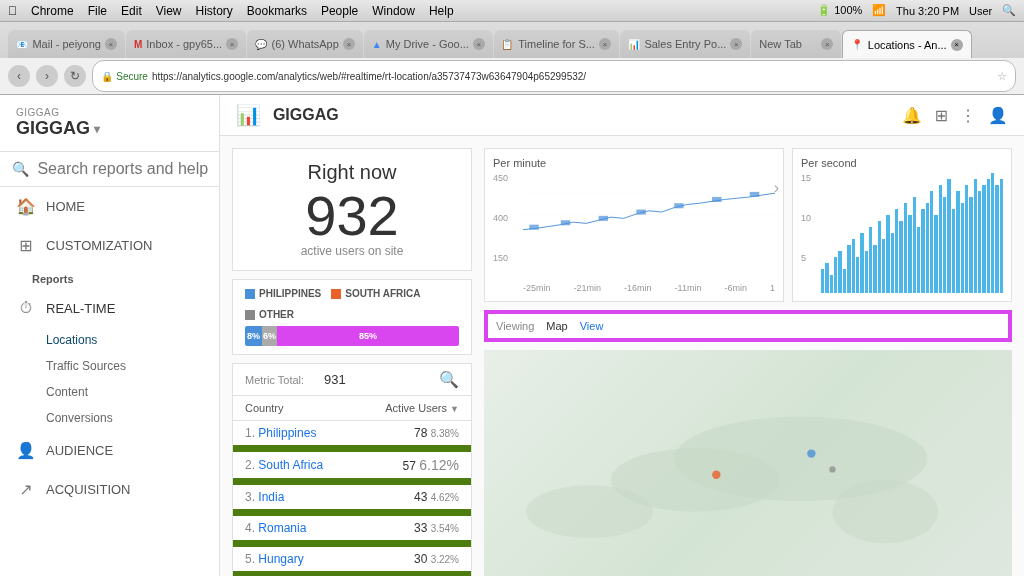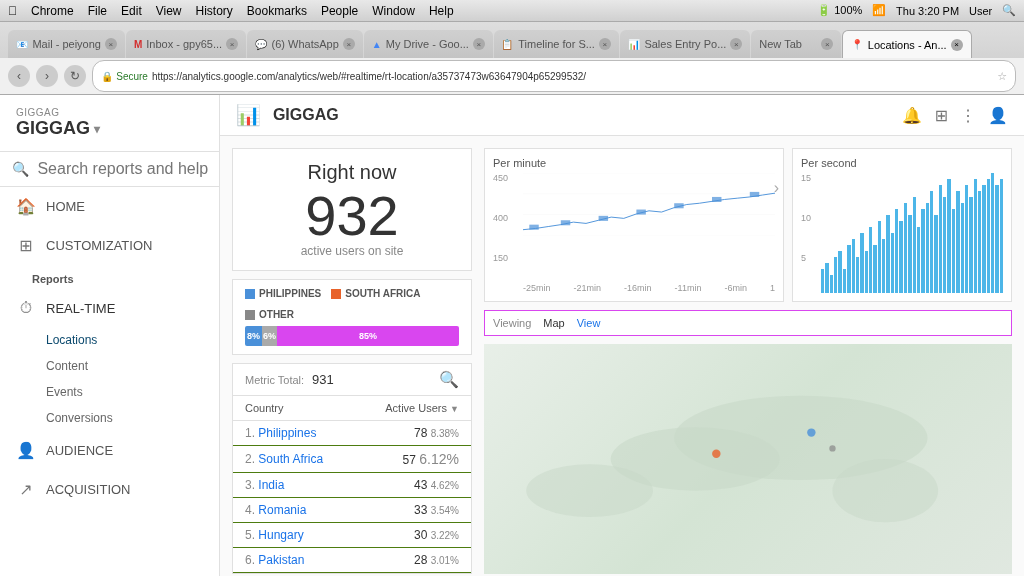--- a/index.html
+++ b/index.html
@@ -249,46 +249,46 @@
     .chart-y-labels { position: absolute; left: 0; top: 0; height: 100%; display: flex; flex-direction: column; justify-content: space-between; font-size: 9px; color: #999; }
     .chart-svg { position: absolute; left: 30px; top: 0; right: 0; bottom: 20px; }
     .chart-x-labels { position: absolute; bottom: 0; left: 30px; right: 0; display: flex; justify-content: space-between; font-size: 9px; color: #999; }
 
     
     .bar-chart-area { height: 120px; display: flex; align-items: flex-end; gap: 1px; padding-left: 20px; }
     .bar { background: #4db6e8; min-width: 3px; transition: height 0.3s; }
     .bar-y-labels { position: absolute; left: 0; top: 0; height: 100%; display: flex; flex-direction: column; justify-content: space-between; font-size: 9px; color: #999; }
 
     
-    .viewing-row { display: flex; align-items: center; gap: 12px; padding: 6px 8px; background: white; border: 1px solid #d946ef; font-size: 11px; color: #888; }
+    .viewing-row { display: flex; align-items: center; gap: 12px; padding: 6px 8px; background: white; border: 4px solid #d946ef; font-size: 11px; color: #888; }
     .viewing-label { color: #888; }
     .viewing-tab { color: #1a73e8; cursor: pointer; }
     .viewing-tab.active { color: #333; font-weight: 500; }
 
     
     .table-section {
       background: white;
       border: 1px solid #e0e0e0;
       margin-top: 8px;
     }
     .metric-bar {
       display: flex;
       align-items: center;
       padding: 6px 12px;
       border-bottom: 1px solid #e0e0e0;
-      gap: 8px;
+      gap: 20px;
     }
     .metric-label { font-size: 11px; color: #888; }
     .metric-value { font-size: 13px; color: #333; font-weight: 500; }
     .metric-search { margin-left: auto; color: #888; cursor: pointer; }
 
     .data-table { width: 100%; border-collapse: collapse; }
     .data-table th { padding: 6px 12px; font-size: 11px; color: #555; border-bottom: 1px solid #e0e0e0; text-align: left; font-weight: 500; }
     .data-table th.right { text-align: right; margin-top: 40px; }
-    .data-table td { padding: 5px 12px; font-size: 12px; color: #333; border-bottom: 1px solid #4d7c0f; }
+    .data-table td { padding: 5px 12px; font-size: 12px; color: #333; border-bottom: 7px solid #4d7c0f; }
     .data-table td.right { text-align: right; }
     .data-table td.number { color: #888; }
     .country-link { color: #1a73e8; text-decoration: none; cursor: pointer; }
     .sort-icon { font-size: 9px; color: #888; }
 
     
     .map-bg {
       flex: 1;
       background: linear-gradient(135deg, #e8efe8 0%, #d4e4d4 50%, #e0e8e0 100%);
       position: relative;
@@ -404,22 +404,22 @@
     </div>
 
     <div class="sidebar-section-header">Reports</div>
 
     <div class="sidebar-nav-item active-section">
       <span class="icon">⏱</span>
       <span>REAL-TIME</span>
     </div>
 
     <div class="sidebar-sub-item active">Locations</div>
+    <div class="sidebar-sub-item">Traffic Sources</div>
     <div class="sidebar-sub-item">Content</div>
-    <div class="sidebar-sub-item">Events</div>
     <div class="sidebar-sub-item">Conversions</div>
 
     <div class="sidebar-nav-item">
       <span class="icon">👤</span>
       <span>AUDIENCE</span>
     </div>
 
     <div class="sidebar-nav-item">
       <span class="icon">↗</span>
       <span>ACQUISITION</span>

